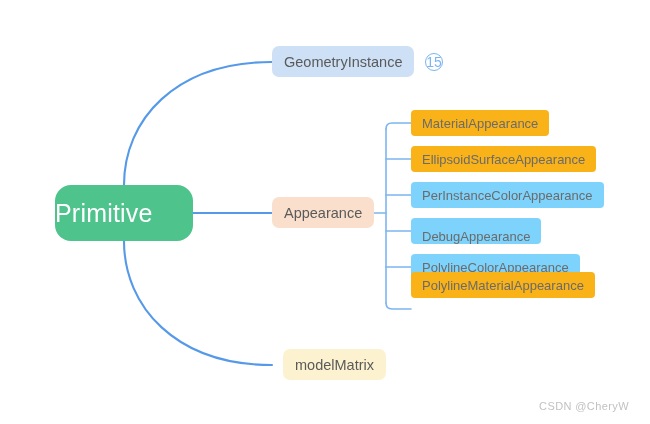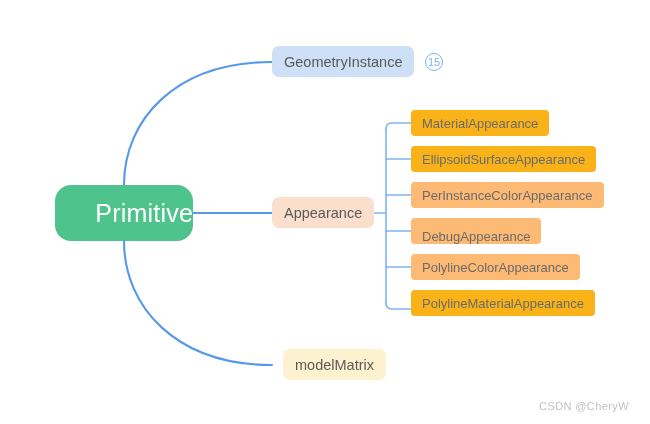--- a/index.html
+++ b/index.html
@@ -23,21 +23,21 @@
     top: 0;
     width: 650px;
     height: 424px;
     pointer-events: none;
   }
   .node {
     position: absolute;
     box-sizing: border-box;
     display: flex;
     align-items: center;
-    justify-content: flex-end;
+    justify-content: flex-start;
     white-space: nowrap;
     border-radius: 6px;
   }
   
   .node-root {
     left: 55px;
     top: 185px;
     width: 138px;
     height: 56px;
     background: #4ec38c;
@@ -73,46 +73,46 @@
   
   .badge {
     position: absolute;
     left: 425px;
     top: 53px;
     width: 18px;
     height: 18px;
     border: 1.6px solid #7cb5f0;
     border-radius: 50%;
     color: #7cb5f0;
-    font-size: 11px;
+    font-size: 14px;
     display: flex;
     align-items: center;
     justify-content: center;
     font-family: "Liberation Sans", sans-serif;
     box-sizing: border-box;
   }
   
   .node-l2 {
     left: 411px;
     height: 26px;
     font-size: 13px;
     color: #6b6b6b;
     padding: 0 11px;
     border-radius: 4px;
     justify-content: flex-start;
   }
   .fill-orange { background: #f9b218; }
-  .fill-peach  { background: #fdba74; }
+  .fill-peach  { background: #7dd3fc; }
 
   .l2-0 { top: 110px; }
   .l2-1 { top: 146px; }
   .l2-2 { top: 182px; }
   .l2-3 { top: 218px; align-items: flex-end; }
   .l2-4 { top: 254px; }
-  .l2-5 { top: 290px; }
+  .l2-5 { top: 272px; }
 
   
   .watermark {
     position: absolute;
     right: 21px;
     bottom: 12px;
     font-size: 11px;
     color: #c2c2c2;
     letter-spacing: 0.4px;
   }

